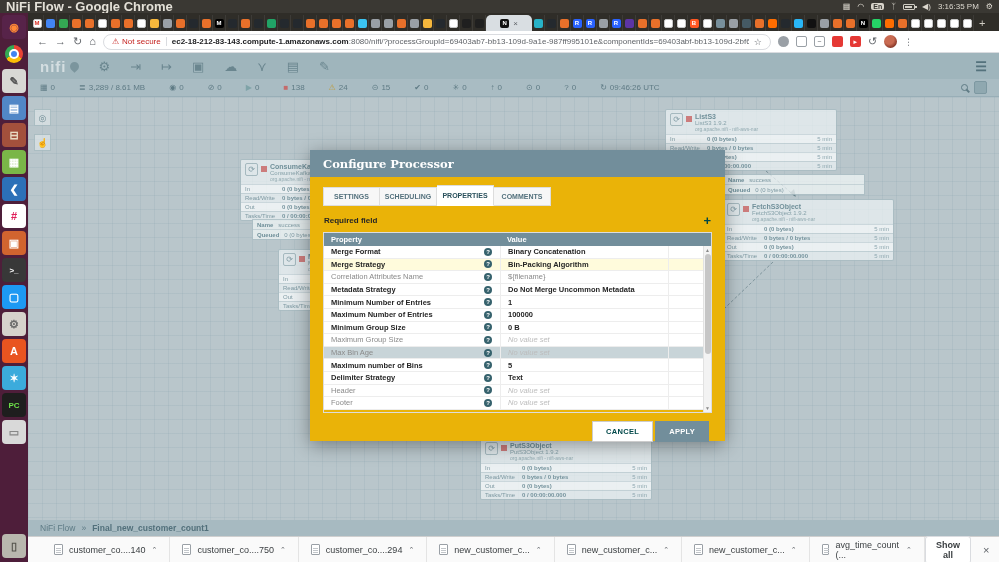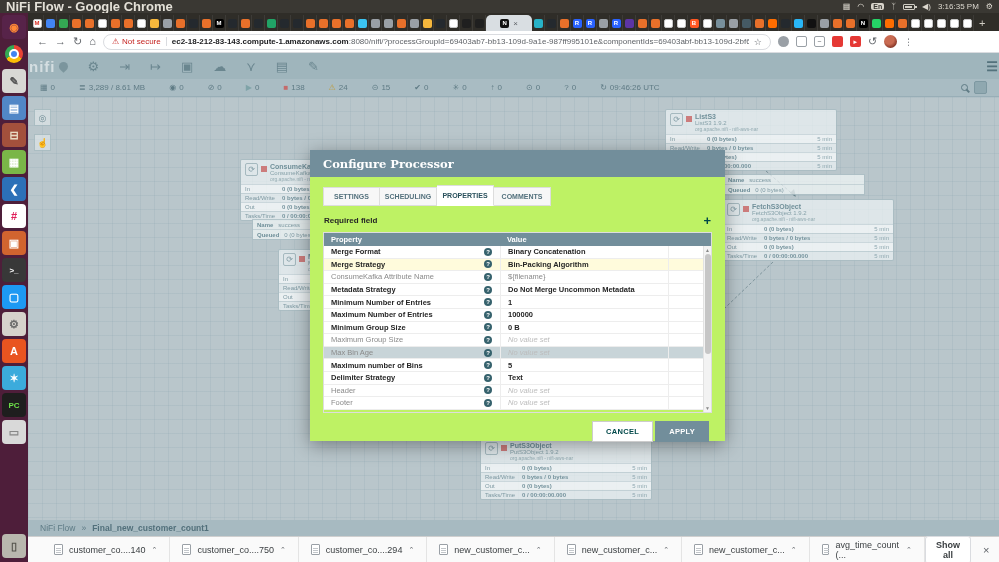--- a/index.html
+++ b/index.html
@@ -48,21 +48,21 @@
   .omni-sep { width:1px; height:9px; background:#dadce0; }
   .url { color:#202124; white-space:nowrap; overflow:hidden; flex:1; }
   .url .path { color:#5f6368; }
   .star { color:#5f6368; font-size:9px; }
   .ext { width:11px; height:11px; border-radius:2px; display:flex; align-items:center; justify-content:center; font-size:7px; color:#fff; }
   .avatar { width:13px; height:13px; border-radius:50%; background:radial-gradient(circle at 40% 35%, #c96b52 0 40%, #8c3a2a 70%); }
   .dots { color:#5f6368; font-size:9px; letter-spacing:0; }
 
   
   .nifi { flex:1; min-height:0; position:relative; display:flex; flex-direction:column; }
-  .nifi-toolbar { height:26px; background:#9fb5bc; display:flex; align-items:center; gap:20px; padding:0 1px; }
+  .nifi-toolbar { height:26px; background:#9fb5bc; display:flex; align-items:center; gap:20px; padding:0 12px; }
   .nifi-logo { display:flex; align-items:center; gap:3px; font-size:15px; font-weight:bold; letter-spacing:1px; color:rgba(255,255,255,.55); }
   .nifi-logo .drop { width:9px; height:9px; background:rgba(80,110,120,.45); border-radius:50% 50% 50% 0; transform:rotate(-45deg); }
   .tool { color:rgba(62,95,105,.55); font-size:13px; line-height:1; }
   .hamburger { margin-left:auto; color:#54727c; font-size:13px; font-weight:bold; }
 
   .nifi-status { height:18px; background:#a9bcc3; border-bottom:1px solid rgba(120,150,160,.35); display:flex; align-items:center; padding:0 12px; font-size:8px; color:#5f7b85; }
   .stat { display:flex; align-items:center; gap:3px; margin-right:24px; white-space:nowrap; }
   .stat .sic { font-size:8px; }
   .search-wrap { margin-left:auto; display:flex; align-items:center; gap:6px; }
   .mag { width:7px; height:7px; border:1.5px solid #5f7b85; border-radius:50%; position:relative; display:inline-block; }
@@ -101,21 +101,21 @@
 
   .downloads { height:26px; background:#fafafa; border-top:1px solid #cfcfcf; display:flex; align-items:center; padding-left:14px; font-size:9px; color:#3c4043; }
   .dl-item { display:flex; align-items:center; gap:6px; padding:0 12px; height:100%; border-right:1px solid #e4e4e4; }
   .dl-file { width:9px; height:11px; border:1px solid #9aa0a6; border-radius:1px; background:#fff; position:relative; }
   .dl-file::before { content:""; position:absolute; left:1px; top:3px; width:5px; height:1px; background:#c2c6ca; box-shadow:0 2px 0 #c2c6ca, 0 4px 0 #c2c6ca; }
   .dl-chev { color:#5f6368; font-size:7px; }
   .show-all { margin-left:auto; margin-right:12px; border:1px solid #dadce0; border-radius:3px; padding:3px 10px; font-weight:bold; color:#3c4043; background:#fff; font-size:9px; }
   .dl-close { margin-right:12px; color:#5f6368; font-size:11px; }
 
   
-  .dialog { position:absolute; left:282px; top:97px; width:415px; height:291px; background:#bef264; box-shadow:0 4px 18px rgba(0,0,0,.38); z-index:20; display:flex; flex-direction:column; }
+  .dialog { position:absolute; left:282px; top:97px; width:415px; height:291px; background:#eab308; box-shadow:0 4px 18px rgba(0,0,0,.38); z-index:20; display:flex; flex-direction:column; }
   .dialog-header { height:27px; flex:0 0 27px; background:#728e9b; color:#fff; display:flex; align-items:center; padding:0 13px; font-family:"DejaVu Serif", serif; font-weight:bold; font-size:11.5px; }
   .dialog-body { flex:1; padding:10px 13px 0; display:flex; flex-direction:column; min-height:0; }
   .dtabs { display:flex; }
   .dtab { width:57px; height:19px; display:flex; align-items:center; justify-content:center; font-size:7px; font-weight:bold; color:#52707c; background:#f7f7f7; border:1px solid #ddd; border-left:none; }
   .dtab:first-child { border-left:1px solid #ddd; }
   .dtab.active { background:#fff; color:#29505c; border-bottom-color:#fff; height:21px; margin-top:-2px; }
   .req-row { display:flex; align-items:center; justify-content:space-between; padding:8px 1px 5px; font-size:8px; font-weight:bold; color:#262626; }
   .add-btn { color:#004849; font-size:13px; font-weight:bold; line-height:1; }
 
   .ptable { position:relative; border:1px solid #ddd; height:181px; overflow:hidden; font-size:7.5px; flex:0 0 181px; }
@@ -811,21 +811,21 @@
                 </div>
                 <div class="prow req yellow">
                   <span class="pname">Merge Strategy</span>
                   <span class="phelp">
                     <span class="qicon">?</span>
                   </span>
                   <span class="pval">Bin-Packing Algorithm</span>
                   <span class="pext"></span>
                 </div>
                 <div class="prow opt">
-                  <span class="pname">ConsumeKafka Attribute Name</span>
+                  <span class="pname">Correlation Attributes Name</span>
                   <span class="phelp">
                     <span class="qicon">?</span>
                   </span>
                   <span class="pval">${filename}</span>
                   <span class="pext"></span>
                 </div>
                 <div class="prow req">
                   <span class="pname">Metadata Strategy</span>
                   <span class="phelp">
                     <span class="qicon">?</span>

